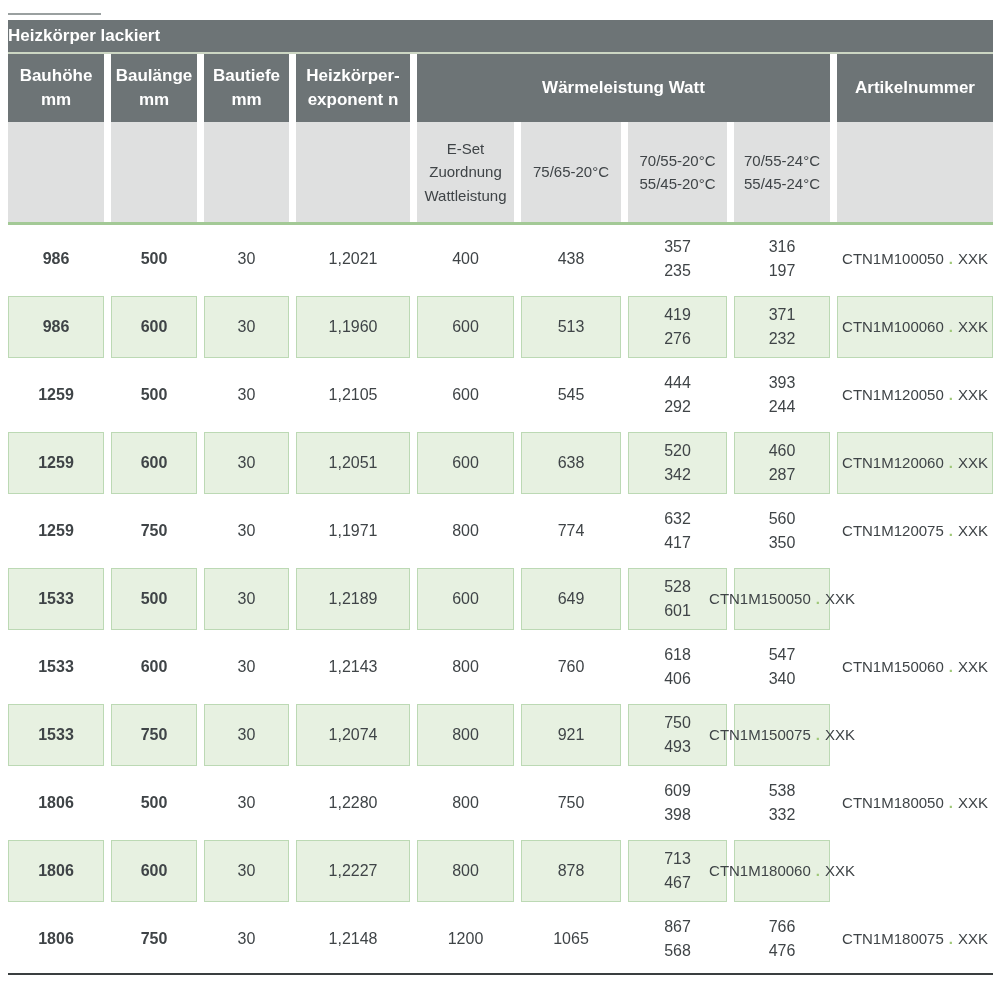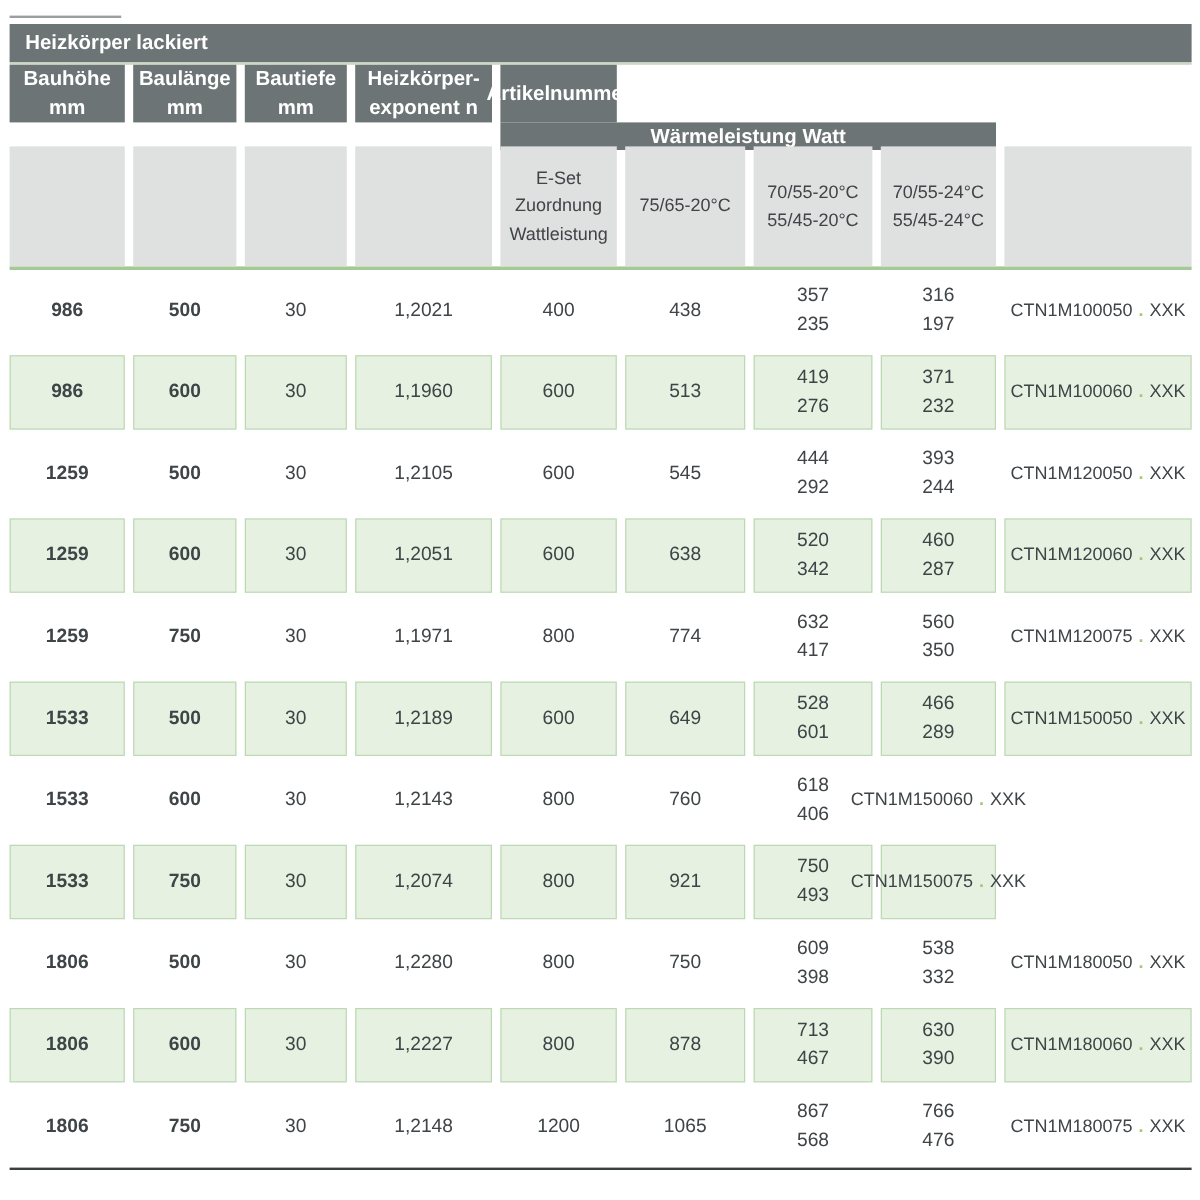--- a/index.html
+++ b/index.html
@@ -8,21 +8,21 @@
     font-family:"Liberation Sans", sans-serif;
     color:var(--text_dark, #3f4447);
     overflow:hidden;
   }
   .deco-line { position:absolute; left:8px; top:13px; width:93px; height:2px; background:#9aa0a0; }
   .twrap { position:absolute; left:8px; top:20px; width:985px; }
 
   .titlebar {
     height:32px; background:var(--header_bg, #6d7476); color:#fff;
     font-weight:bold; font-size:17px; display:flex; align-items:center;
-    padding-left:13px; box-sizing:border-box;
+    box-sizing:border-box;
   }
   .sepline { height:2px; background:var(--sep_line, #ccd6c3); }
 
   .grid {
     display:grid;
     grid-template-columns:96px 86px 85px 114px 97px 100px 99px 96px 156px;
     column-gap:7px;
   }
   .hrow  { height:68px; }
   .hcell {
@@ -77,22 +77,22 @@
         <span>mm</span>
       </div>
       <div class="hcell">
         <span>Bautiefe</span>
         <span>mm</span>
       </div>
       <div class="hcell">
         <span>Heizkörper-</span>
         <span>exponent n</span>
       </div>
+      <div class="hcell group">Wärmeleistung Watt</div>
       <div class="hcell">Artikelnummer</div>
-      <div class="hcell group">Wärmeleistung Watt</div>
     </div>
 
     <div class="grid shrow">
       <div class="shcell"></div>
       <div class="shcell"></div>
       <div class="shcell"></div>
       <div class="shcell"></div>
       <div class="shcell">
         <span>E-Set</span>
         <span>Zuordnung</span>
@@ -226,42 +226,42 @@
       <div class="cell b">1533</div>
       <div class="cell b">500</div>
       <div class="cell">30</div>
       <div class="cell">1,2189</div>
       <div class="cell">600</div>
       <div class="cell">649</div>
       <div class="cell">
           <span>528</span>
           <span>601</span>
         </div>
-      <div class="cell">
-          <span>466</span>
-          <span>289</span>
-        </div>
       <div class="cell art">
           <span>CTN1M150050</span>
           <span class="dot">.</span>
           <span>XXK</span>
         </div>
     </div>
 
     <div class="grid row">
       <div class="cell b">1533</div>
       <div class="cell b">600</div>
       <div class="cell">30</div>
       <div class="cell">1,2143</div>
       <div class="cell">800</div>
       <div class="cell">760</div>
       <div class="cell">
           <span>618</span>
           <span>406</span>
         </div>
+      <div class="cell">
+          <span>547</span>
+          <span>340</span>
+        </div>
       <div class="cell art">
           <span>CTN1M150060</span>
           <span class="dot">.</span>
           <span>XXK</span>
         </div>
     </div>
 
     <div class="grid row green">
       <div class="cell b">1533</div>
       <div class="cell b">750</div>
@@ -305,24 +305,20 @@
     <div class="grid row green">
       <div class="cell b">1806</div>
       <div class="cell b">600</div>
       <div class="cell">30</div>
       <div class="cell">1,2227</div>
       <div class="cell">800</div>
       <div class="cell">878</div>
       <div class="cell">
           <span>713</span>
           <span>467</span>
-        </div>
-      <div class="cell">
-          <span>630</span>
-          <span>390</span>
         </div>
       <div class="cell art">
           <span>CTN1M180060</span>
           <span class="dot">.</span>
           <span>XXK</span>
         </div>
     </div>
 
     <div class="grid row">
       <div class="cell b">1806</div>

